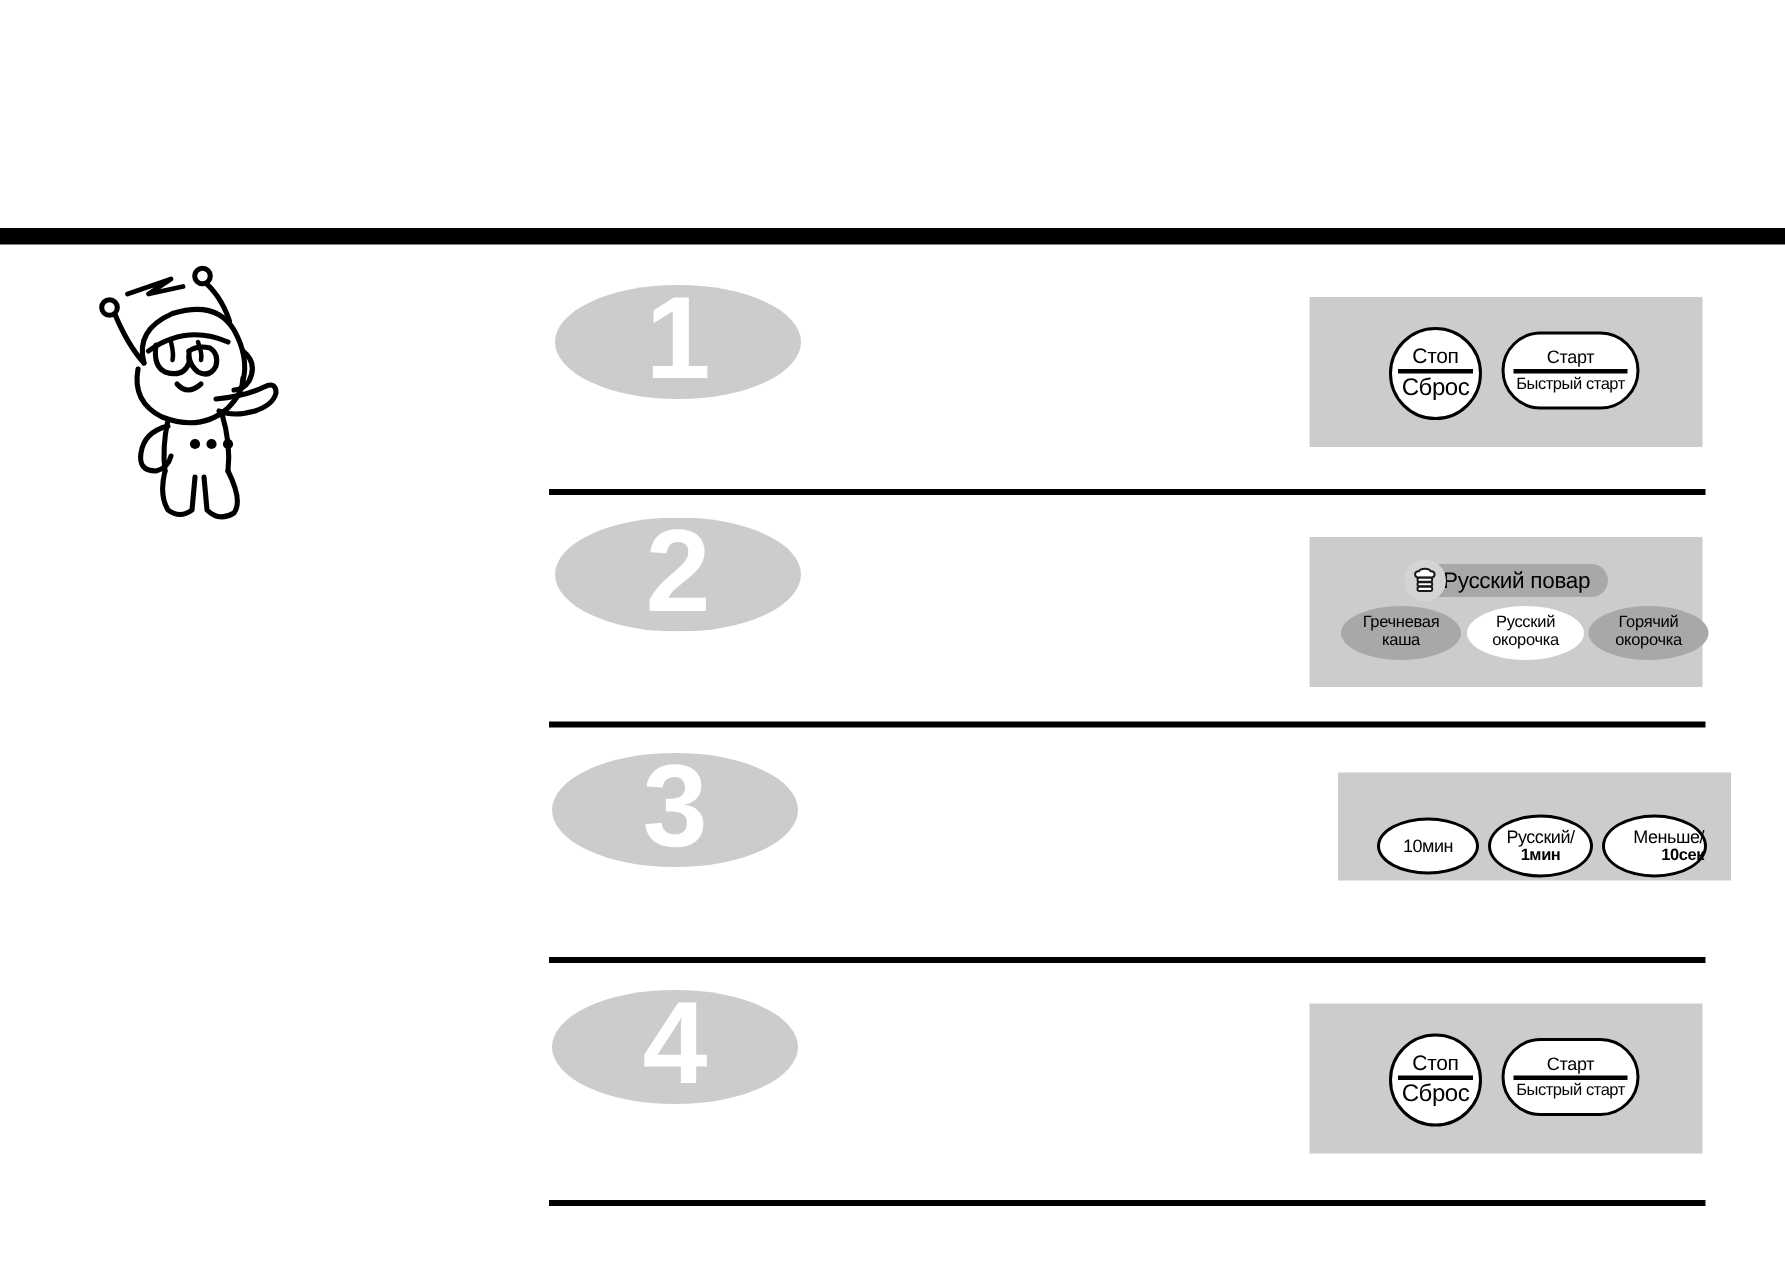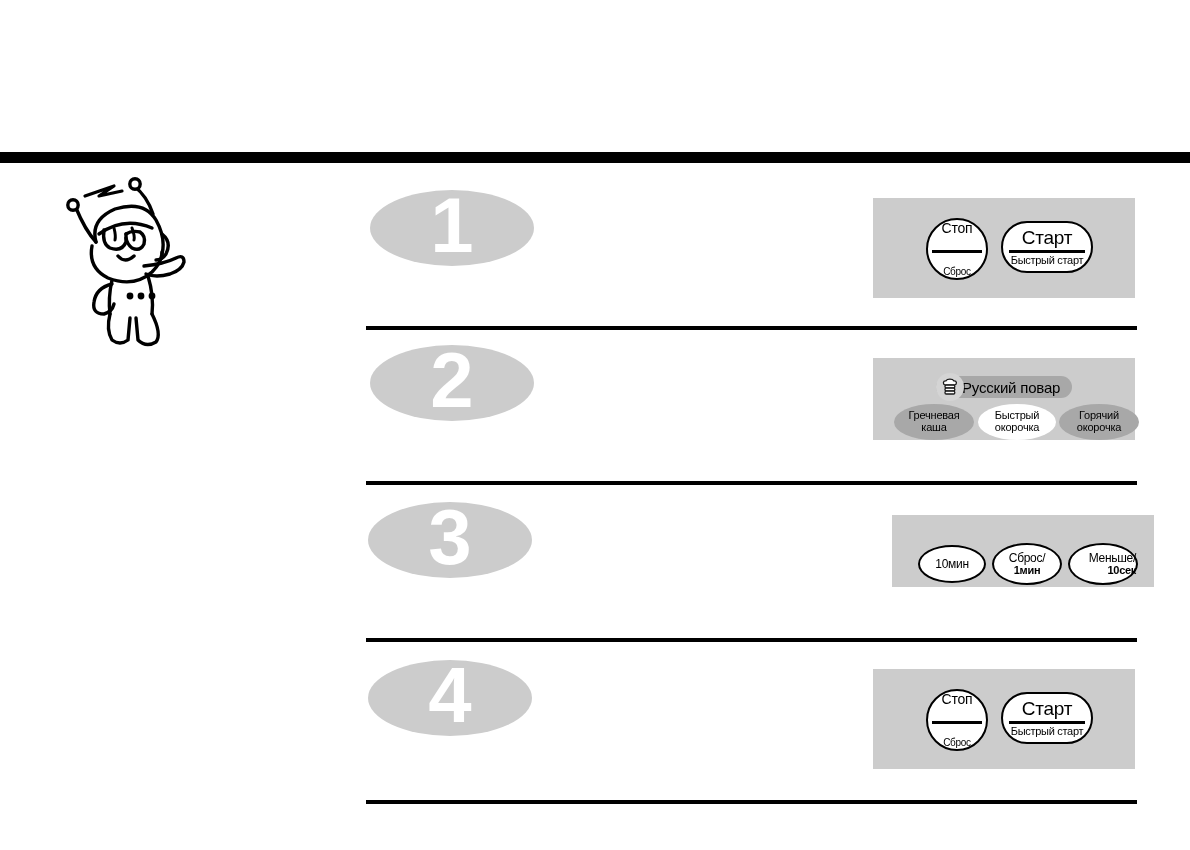--- a/index.html
+++ b/index.html
@@ -72,44 +72,44 @@
     border: 2px solid #000000;
     background: #ffffff;
     display: flex;
     flex-direction: column;
     align-items: center;
     justify-content: center;
     text-align: center;
     color: #000000;
     line-height: 1.04;
   }
-  .btn-circle { border-radius: 50%; gap: 12px; }
+  .btn-circle { border-radius: 50%; }
   .btn-stadium { border-radius: 26px; }
 
   .btn .lbl-top {
     font-size: 14px;
     letter-spacing: -0.2px;
     padding-bottom: 1px;
   }
   .btn .divider {
     width: 86%;
     height: 3px;
     background: #000000;
     margin: 1px 0 1px 0;
   }
   .btn .lbl-bot {
     font-size: 11px;
     letter-spacing: -0.3px;
     padding-top: 1px;
   }
 
   .btn-stop .lbl-top { font-size: 14px; }
-  .btn-stop .lbl-bot { font-size: 10px; }
-
-  .btn-start .lbl-top { font-size: 19px; }
+  .btn-stop .lbl-bot { font-size: 16px; }
+
+  .btn-start .lbl-top { font-size: 12px; }
   .btn-start .lbl-bot { font-size: 11px; }
 
   
   .menu-pill {
     position: absolute;
     background: #a8a8a8;
     border-radius: 12px;
     display: flex;
     align-items: center;
     height: 22px;
@@ -257,21 +257,21 @@
           <mask id="m2">
             <rect x="0" y="0" width="165" height="76" fill="#ffffff"></rect>
             <text x="82" y="62" font-family="'Liberation Sans',sans-serif" font-size="78" font-weight="bold" text-anchor="middle" fill="#000000">2</text>
           </mask>
         </defs>
         <ellipse cx="82" cy="38" rx="82" ry="38" fill="#cccccc" mask="url(#m2)"></ellipse>
       </svg>
     </div>
     <div class="step-rule" style="top:136px;"></div>
 
-    <div class="panel" style="left:873px;top:13px;width:262px;height:82px;">
+    <div class="panel" style="left:873px;top:13px;width:262px;height:100px;">
       <div class="panel-inner">
         <div class="menu-pill" style="left:63px;top:18px;">
           <span class="chef-badge">
             <svg width="20" height="20" viewBox="0 0 20 20" xmlns="http://www.w3.org/2000/svg">
               <g fill="#ffffff" stroke="#1a1a1a" stroke-width="1.3">
                 <path d="M5 8 Q3.2 7.4 3.4 5.6 Q3.7 3.6 6 3.8 Q6.8 2.2 9.9 2.2 Q13 2.2 13.8 3.8
                          Q16.1 3.6 16.4 5.6 Q16.6 7.4 14.8 8 Z"></path>
                 <rect x="5" y="8.2" width="9.8" height="2.6" rx="1.1"></rect>
                 <rect x="5" y="11.2" width="9.8" height="2.6" rx="1.1"></rect>
                 <rect x="5" y="14.2" width="9.8" height="2.8" rx="1.2"></rect>
@@ -279,21 +279,21 @@
             </svg>
           </span>
           <span class="pill-label">Русский повар</span>
         </div>
 
         <div class="food-btn food-gray" style="left:21px;top:46px;width:80px;height:36px;">
           <span>Гречневая</span>
           <span>каша</span>
         </div>
         <div class="food-btn food-white" style="left:105px;top:46px;width:78px;height:36px;">
-          <span>Быстрый</span>
+          <span>Русский</span>
           <span>окорочка</span>
         </div>
         <div class="food-btn food-gray" style="left:186px;top:46px;width:80px;height:36px;">
           <span>Горячий</span>
           <span>окорочка</span>
         </div>
       </div>
     </div>
   </div>
 
@@ -310,21 +310,21 @@
       </svg>
     </div>
     <div class="step-rule" style="top:136px;"></div>
 
     <div class="panel" style="left:892px;top:13px;width:262px;height:72px;">
       <div class="panel-inner">
         <div class="time-btn" style="left:26px;top:30px;width:68px;height:38px;">
           <span class="t1">10мин</span>
         </div>
         <div class="time-btn" style="left:100px;top:28px;width:70px;height:42px;">
-          <span class="t1">Сброс/</span>
+          <span class="t1">Русский/</span>
           <span class="t2">1мин</span>
         </div>
         <div class="time-btn" style="left:176px;top:28px;width:70px;height:42px;align-items:flex-end;">
           <span class="t1">Меньше/</span>
           <span class="t2">10сек</span>
         </div>
       </div>
     </div>
   </div>
 

